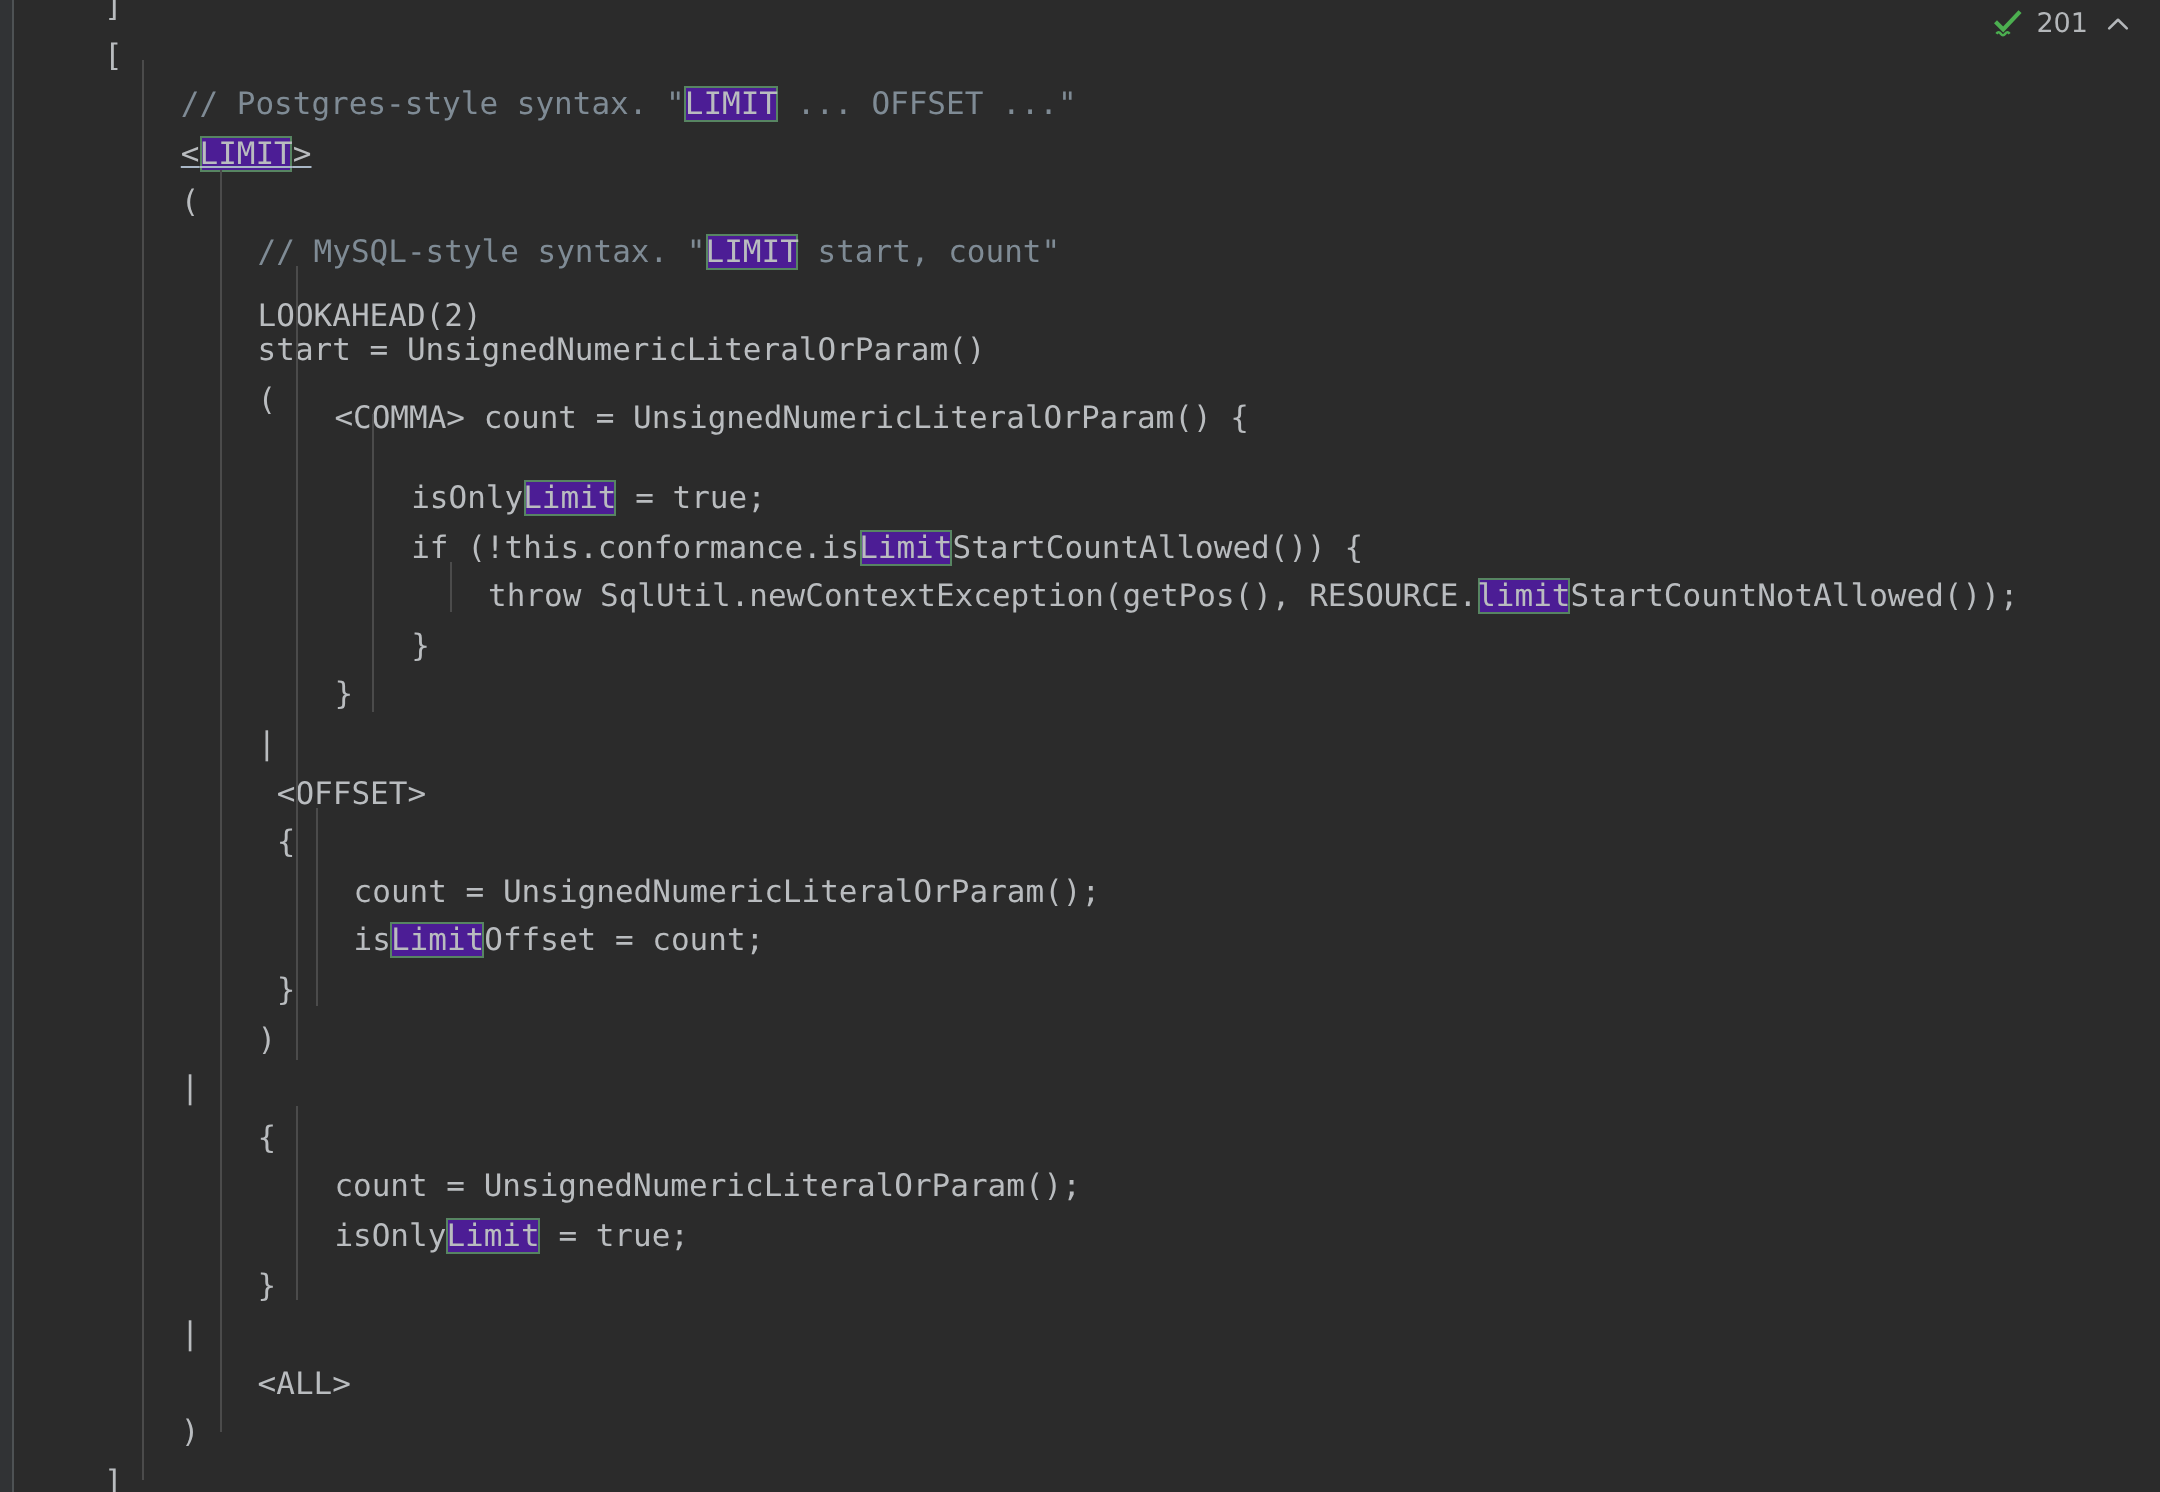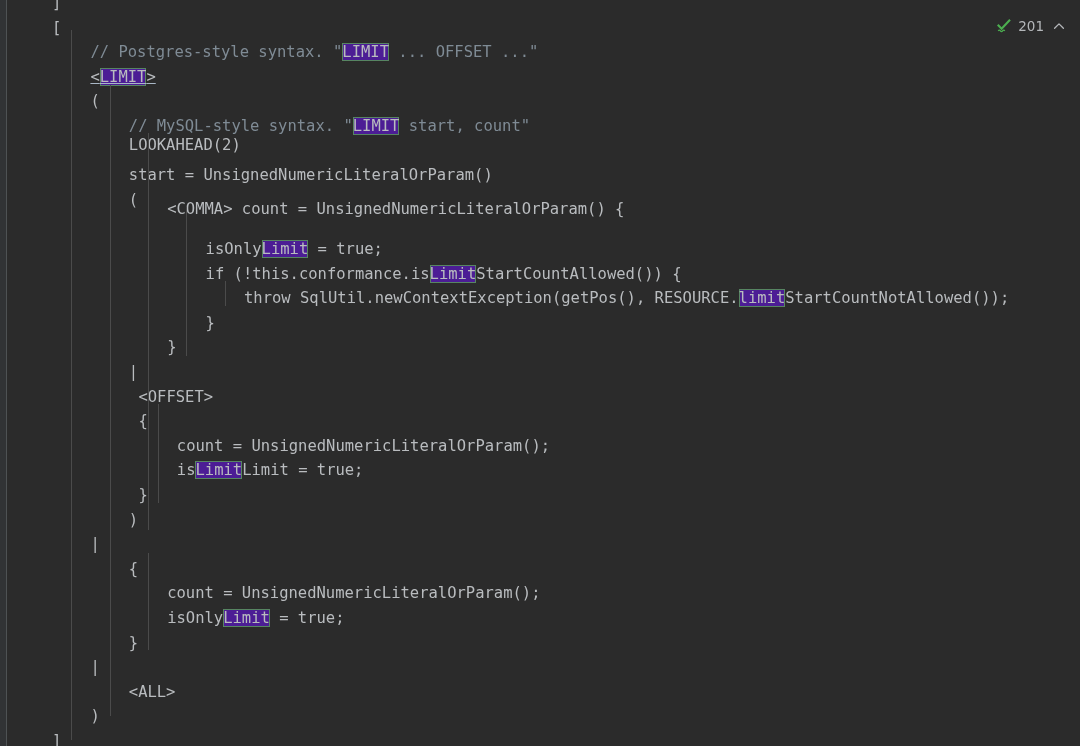--- a/index.html
+++ b/index.html
@@ -77,21 +77,21 @@
   .code-line .hl {
     background: #4c1d95;
     box-shadow: inset 0 0 0 1px #578562;
     color: #b9bcbf;
   }
 
   
   .inspection-widget {
     position: absolute;
     right: 14px;
-    top: 16px;
+    top: 2px;
     display: flex;
     align-items: center;
     gap: 6px;
     height: 20px;
     font-family: "Liberation Sans", sans-serif;
   }
   .inspection-widget .check-icon {
     display: block;
     width: 16px;
     height: 16px;
@@ -116,34 +116,34 @@
   <div class="gutter"></div>
   <div class="gutter-separator"></div>
 
   <div class="code-surface" id="code-surface">
       <div class="code-line" style="left: 52px; top: -9px;"><span class="txt">]</span></div>
       <div class="code-line" style="left: 52px; top: 15.6px;"><span class="txt">[</span></div>
       <div class="code-line" style="left: 90.4px; top: 40.2px;"><span class="cmt">// Postgres-style syntax. "</span><span class="hl">LIMIT</span><span class="cmt"> ... OFFSET ..."</span></div>
       <div class="code-line" style="left: 90.4px; top: 64.8px; text-decoration: underline;"><span class="txt">&lt;</span><span class="hl">LIMIT</span><span class="txt">&gt;</span></div>
       <div class="code-line" style="left: 90.4px; top: 89.4px;"><span class="txt">(</span></div>
       <div class="code-line" style="left: 128.8px; top: 114px;"><span class="cmt">// MySQL-style syntax. "</span><span class="hl">LIMIT</span><span class="cmt"> start, count"</span></div>
-      <div class="code-line" style="left: 128.8px; top: 133px;"><span class="txt">LOOKAHEAD(2)</span></div>
+      <div class="code-line" style="left: 128.8px; top: 146px;"><span class="txt">LOOKAHEAD(2)</span></div>
       <div class="code-line" style="left: 128.8px; top: 163.2px;"><span class="txt">start = UnsignedNumericLiteralOrParam()</span></div>
       <div class="code-line" style="left: 128.8px; top: 187.8px;"><span class="txt">(</span></div>
       <div class="code-line" style="left: 167.2px; top: 197px;"><span class="txt">&lt;COMMA&gt; count = UnsignedNumericLiteralOrParam() {</span></div>
       <div class="code-line" style="left: 205.6px; top: 237px;"><span class="txt">isOnly</span><span class="hl">Limit</span><span class="txt"> = true;</span></div>
       <div class="code-line" style="left: 244px; top: 286.2px;"><span class="txt">throw SqlUtil.newContextException(getPos(), RESOURCE.</span><span class="hl">limit</span><span class="txt">StartCountNotAllowed());</span></div>
       <div class="code-line" style="left: 205.6px; top: 261.6px;"><span class="txt">if (!this.conformance.is</span><span class="hl">Limit</span><span class="txt">StartCountAllowed()) {</span></div>
       <div class="code-line" style="left: 205.6px; top: 310.8px;"><span class="txt">}</span></div>
       <div class="code-line" style="left: 167.2px; top: 335.4px;"><span class="txt">}</span></div>
       <div class="code-line" style="left: 128.8px; top: 360px;"><span class="txt">|</span></div>
       <div class="code-line" style="left: 138.4px; top: 384.6px;"><span class="txt">&lt;OFFSET&gt;</span></div>
       <div class="code-line" style="left: 138.4px; top: 409.2px;"><span class="txt">{</span></div>
       <div class="code-line" style="left: 176.8px; top: 433.8px;"><span class="txt">count = UnsignedNumericLiteralOrParam();</span></div>
-      <div class="code-line" style="left: 176.8px; top: 458.4px;"><span class="txt">is</span><span class="hl">Limit</span><span class="txt">Limit = true;</span></div>
+      <div class="code-line" style="left: 176.8px; top: 458.4px;"><span class="txt">is</span><span class="hl">Limit</span><span class="txt">Offset = count;</span></div>
       <div class="code-line" style="left: 138.4px; top: 483px;"><span class="txt">}</span></div>
       <div class="code-line" style="left: 128.8px; top: 507.6px;"><span class="txt">)</span></div>
       <div class="code-line" style="left: 90.4px; top: 532.2px;"><span class="txt">|</span></div>
       <div class="code-line" style="left: 128.8px; top: 556.8px;"><span class="txt">{</span></div>
       <div class="code-line" style="left: 167.2px; top: 581.4px;"><span class="txt">count = UnsignedNumericLiteralOrParam();</span></div>
       <div class="code-line" style="left: 167.2px; top: 606px;"><span class="txt">isOnly</span><span class="hl">Limit</span><span class="txt"> = true;</span></div>
       <div class="code-line" style="left: 128.8px; top: 630.6px;"><span class="txt">}</span></div>
       <div class="code-line" style="left: 90.4px; top: 655.2px;"><span class="txt">|</span></div>
       <div class="code-line" style="left: 128.8px; top: 679.8px;"><span class="txt">&lt;ALL&gt;</span></div>
       <div class="code-line" style="left: 90.4px; top: 704.4px;"><span class="txt">)</span></div>

